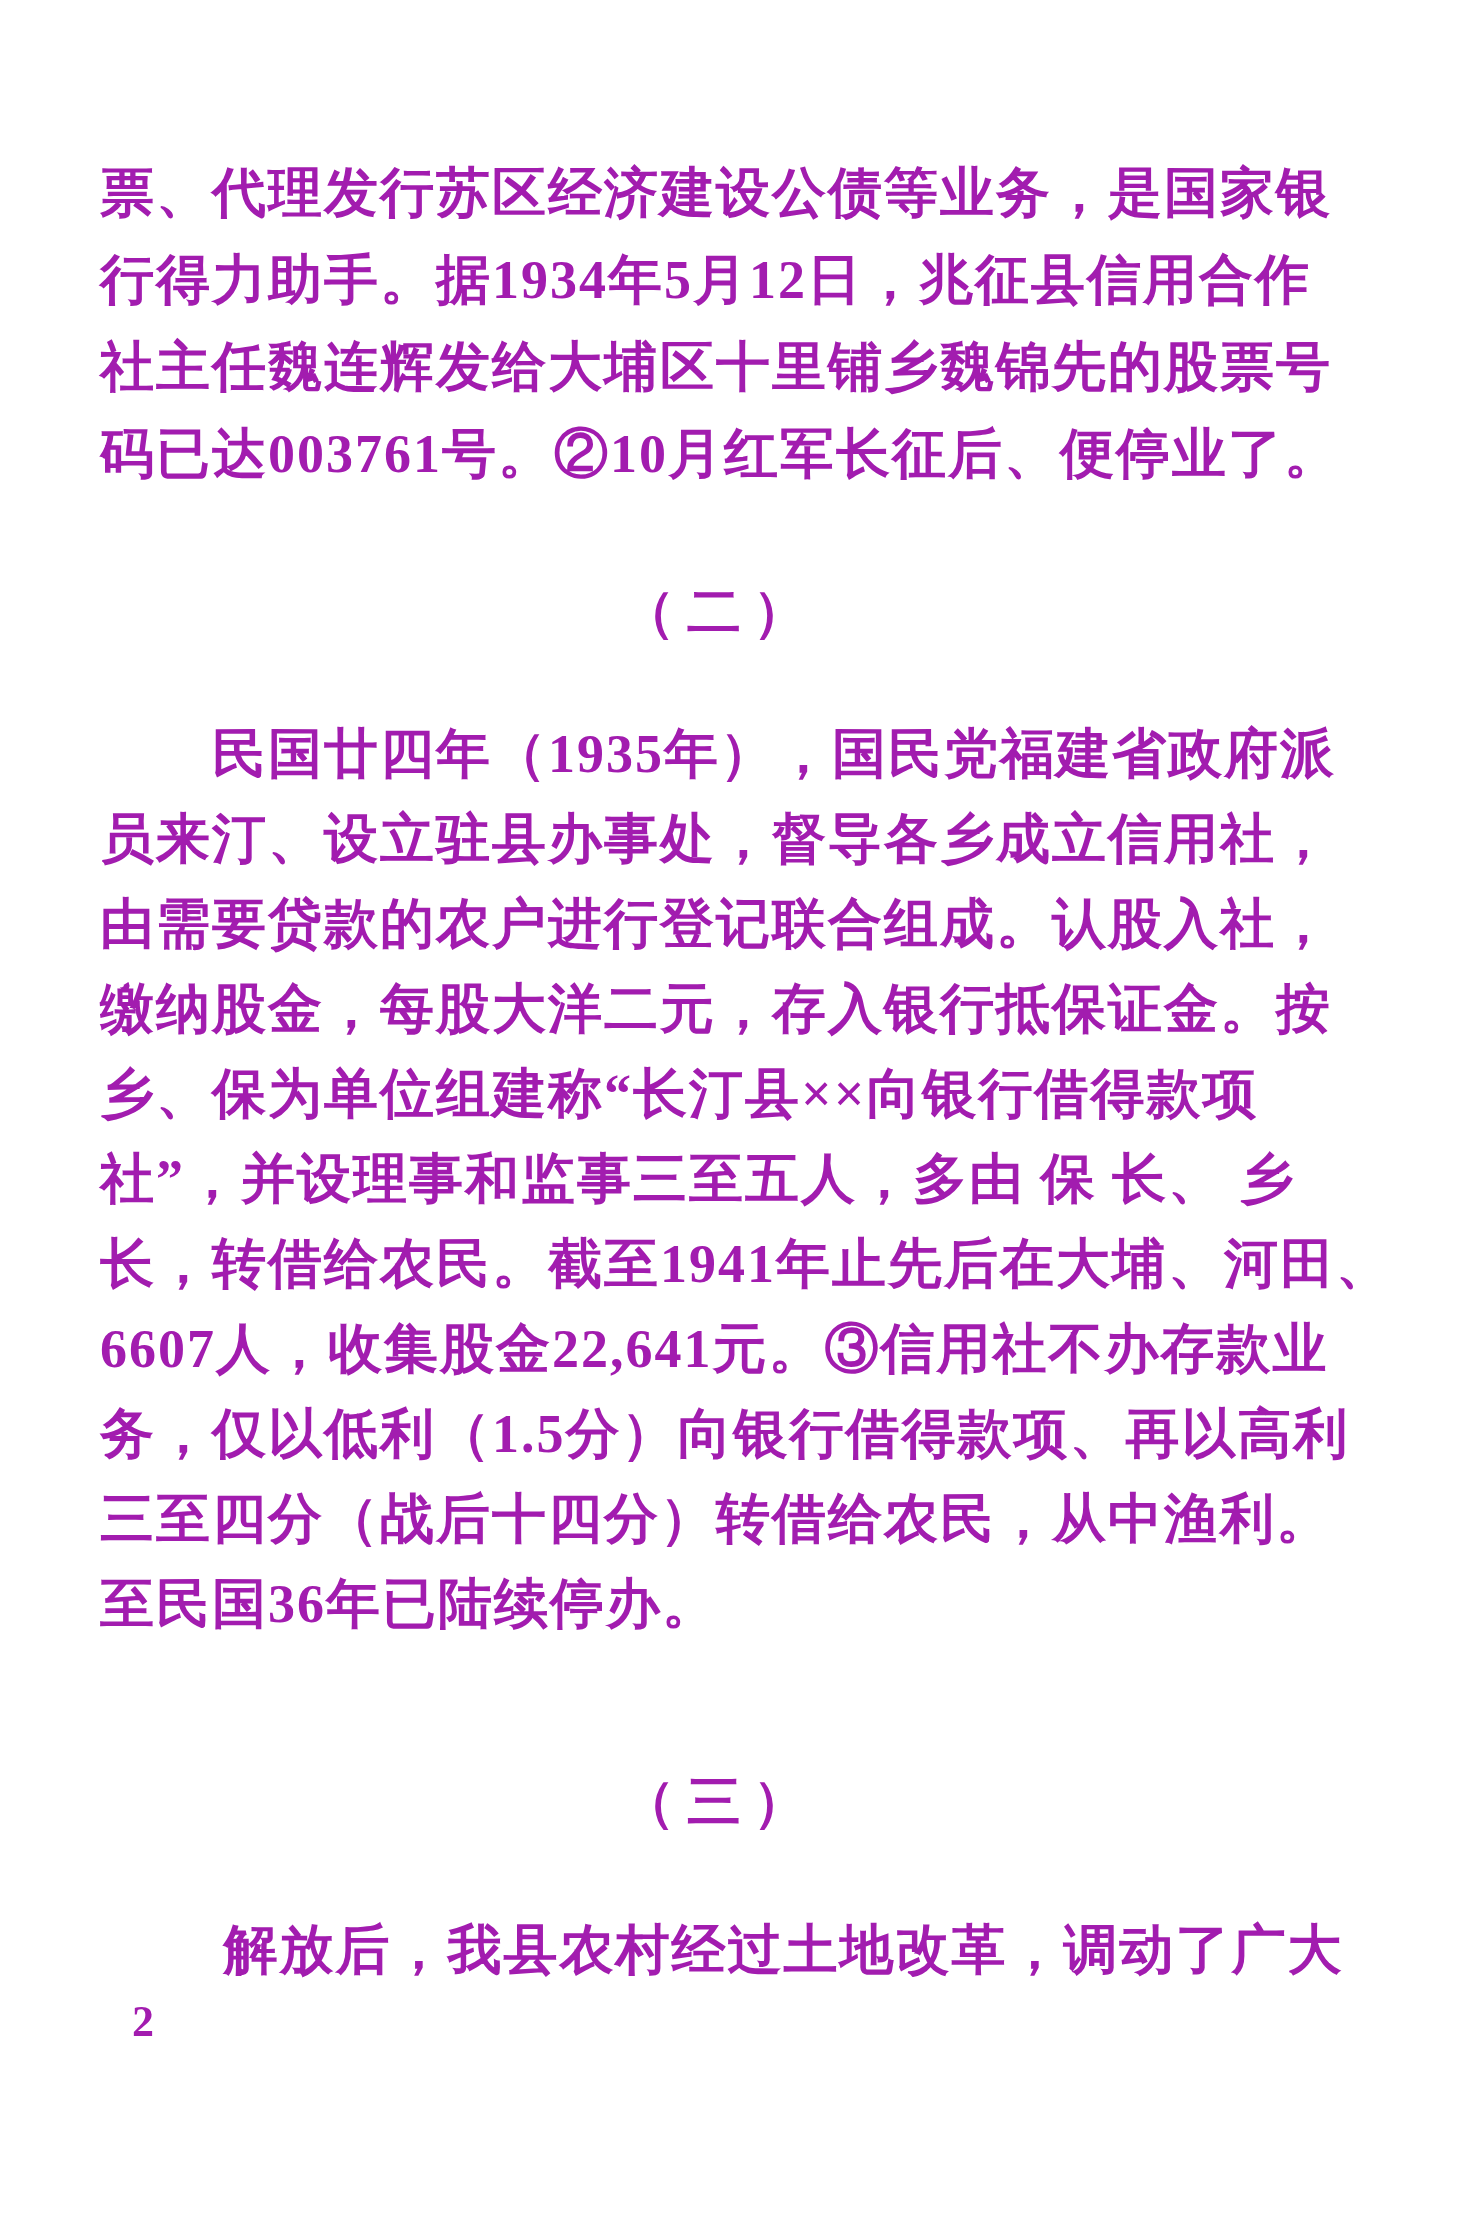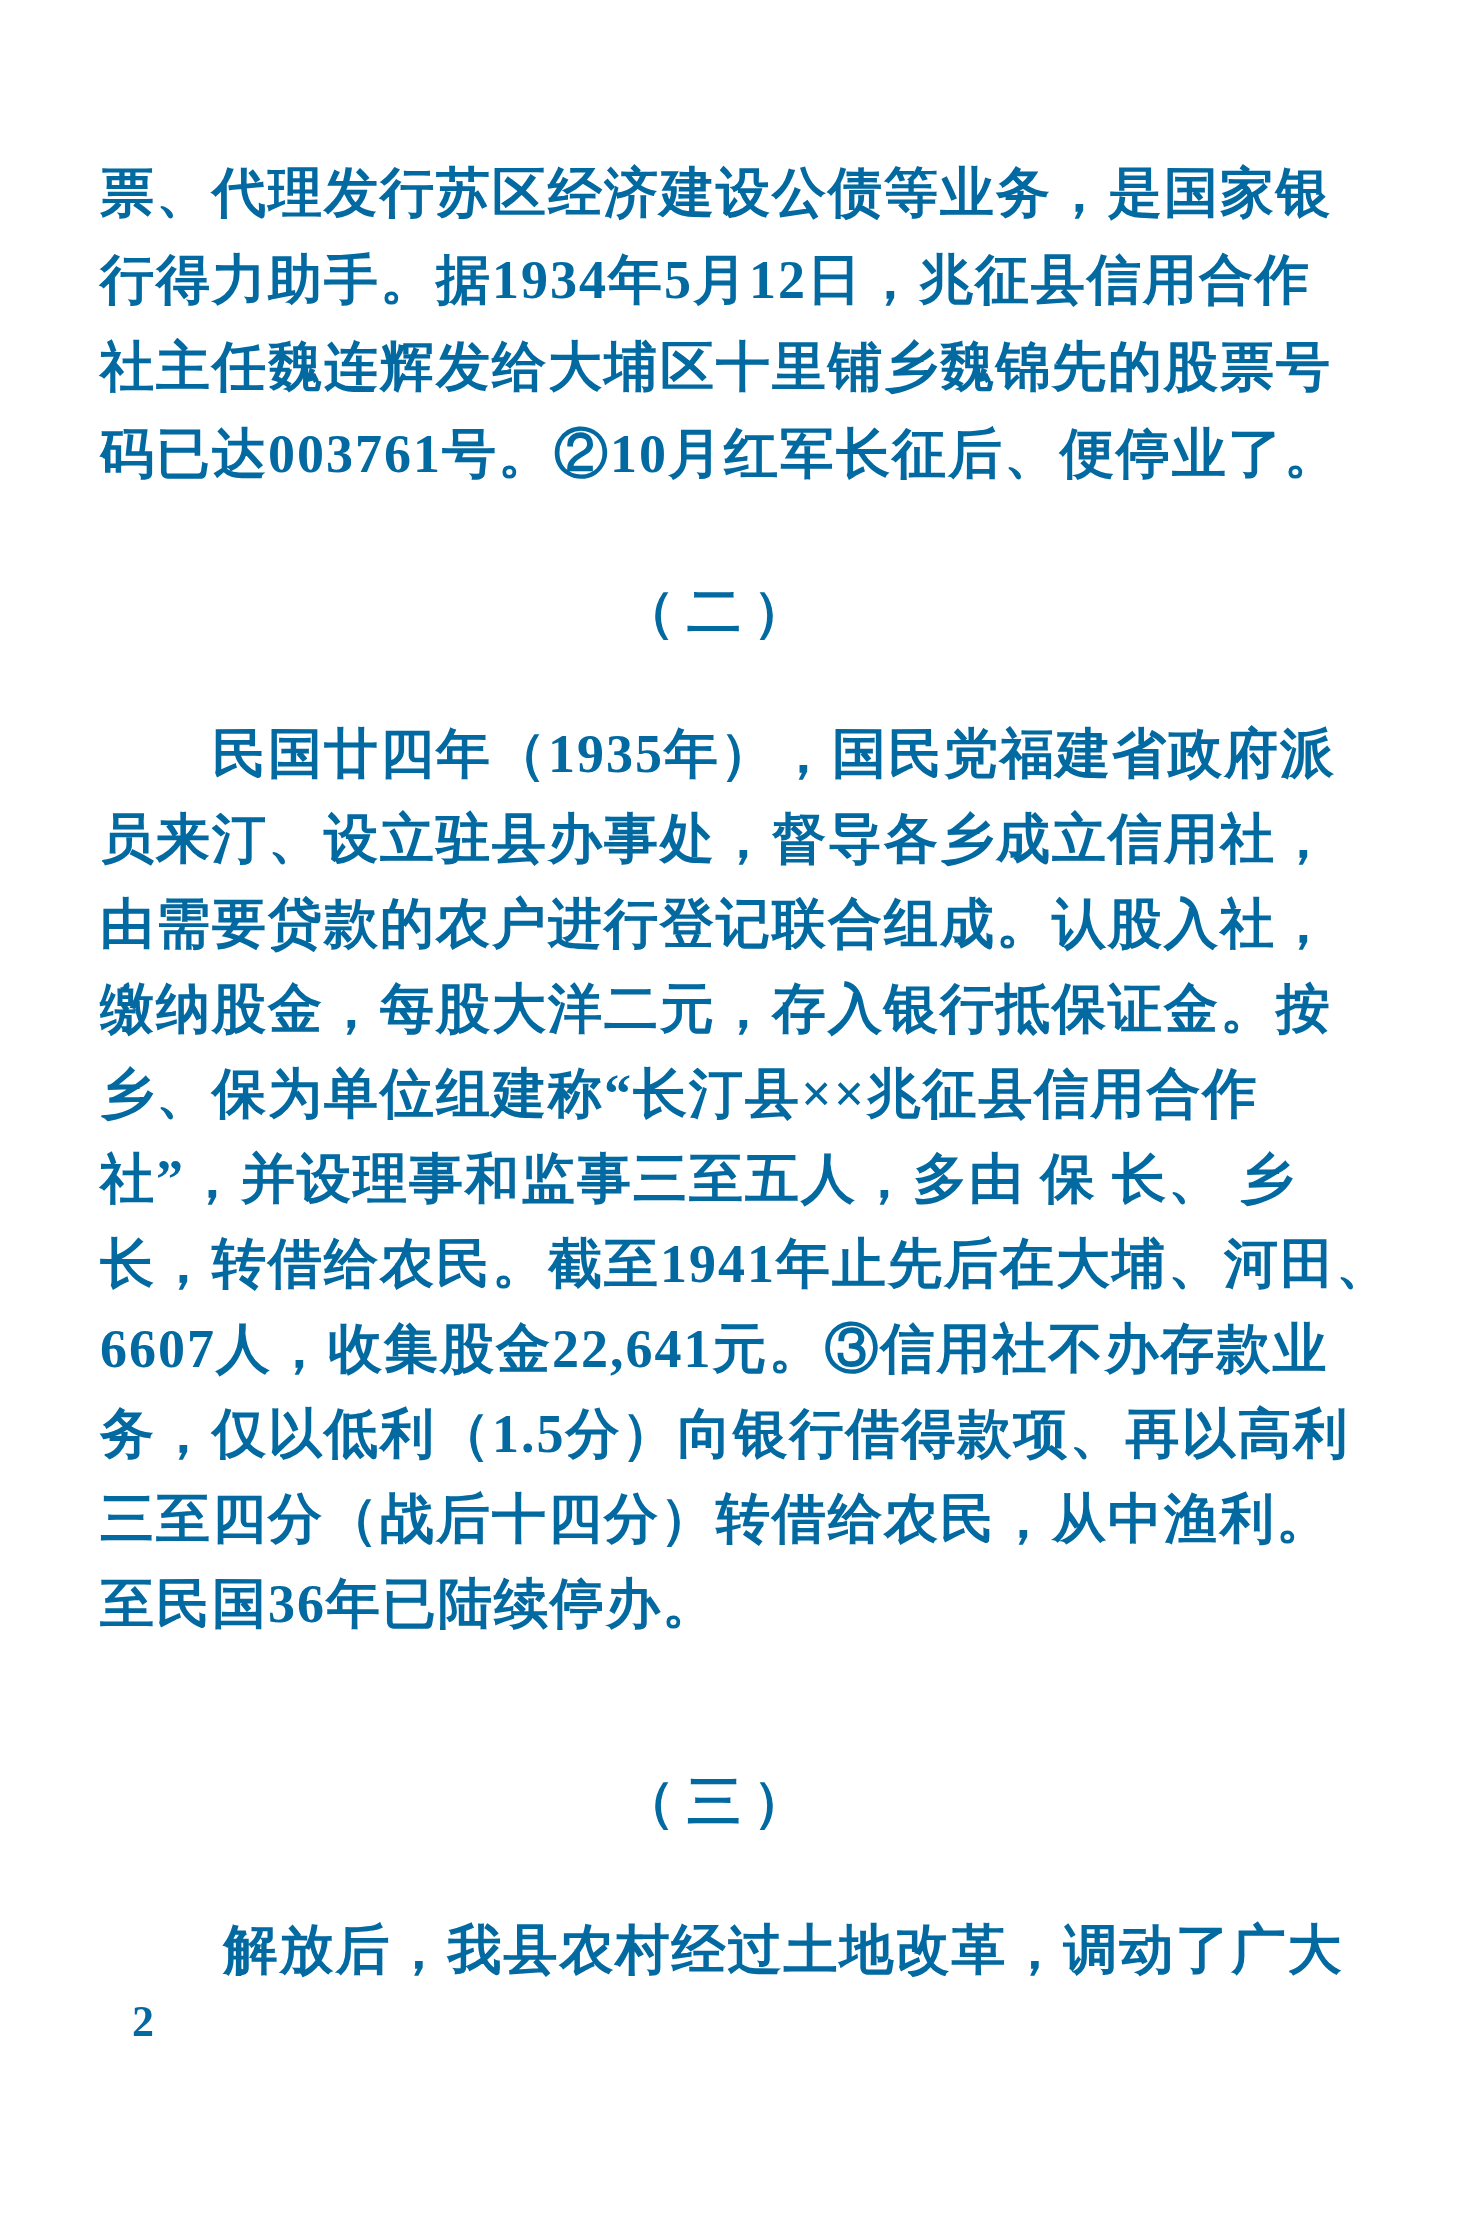--- a/index.html
+++ b/index.html
@@ -7,21 +7,21 @@
     padding: 0;
     background: #e8e8e8;
   }
   .page {
     position: relative;
     width: 1474px;
     height: 2223px;
     margin: 0 auto;
     background: #ffffff;
     font-family: "Liberation Serif", "DejaVu Serif", serif;
-    color: #0369a1;
+    color: #a21caf;
     font-weight: bold;
     overflow: hidden;
   }
   .text-block {
     position: absolute;
     left: 100px;
     width: 1255px;
   }
   .line {
     font-size: 54px;
@@ -71,21 +71,21 @@
     <div class="line">码已达003761号。②10月红军长征后、便停业了。</div>
   </div>
 
   <div class="section-heading heading-2">（二）</div>
 
   <div class="text-block para2">
     <div class="line indent">民国廿四年（1935年），国民党福建省政府派</div>
     <div class="line">员来汀、设立驻县办事处，督导各乡成立信用社，</div>
     <div class="line">由需要贷款的农户进行登记联合组成。认股入社，</div>
     <div class="line">缴纳股金，每股大洋二元，存入银行抵保证金。按</div>
-    <div class="line">乡、保为单位组建称“长汀县××兆征县信用合作</div>
+    <div class="line">乡、保为单位组建称“长汀县××向银行借得款项</div>
     <div class="line">社”，并设理事和监事三至五人，多由 保 长、 乡</div>
     <div class="line">长，转借给农民。截至1941年止先后在大埔、河田、</div>
     <div class="line">6607人，收集股金22,641元。③信用社不办存款业</div>
     <div class="line">务，仅以低利（1.5分）向银行借得款项、再以高利</div>
     <div class="line">三至四分（战后十四分）转借给农民，从中渔利。</div>
     <div class="line">至民国36年已陆续停办。</div>
   </div>
 
   <div class="section-heading heading-3">（三）</div>
 

